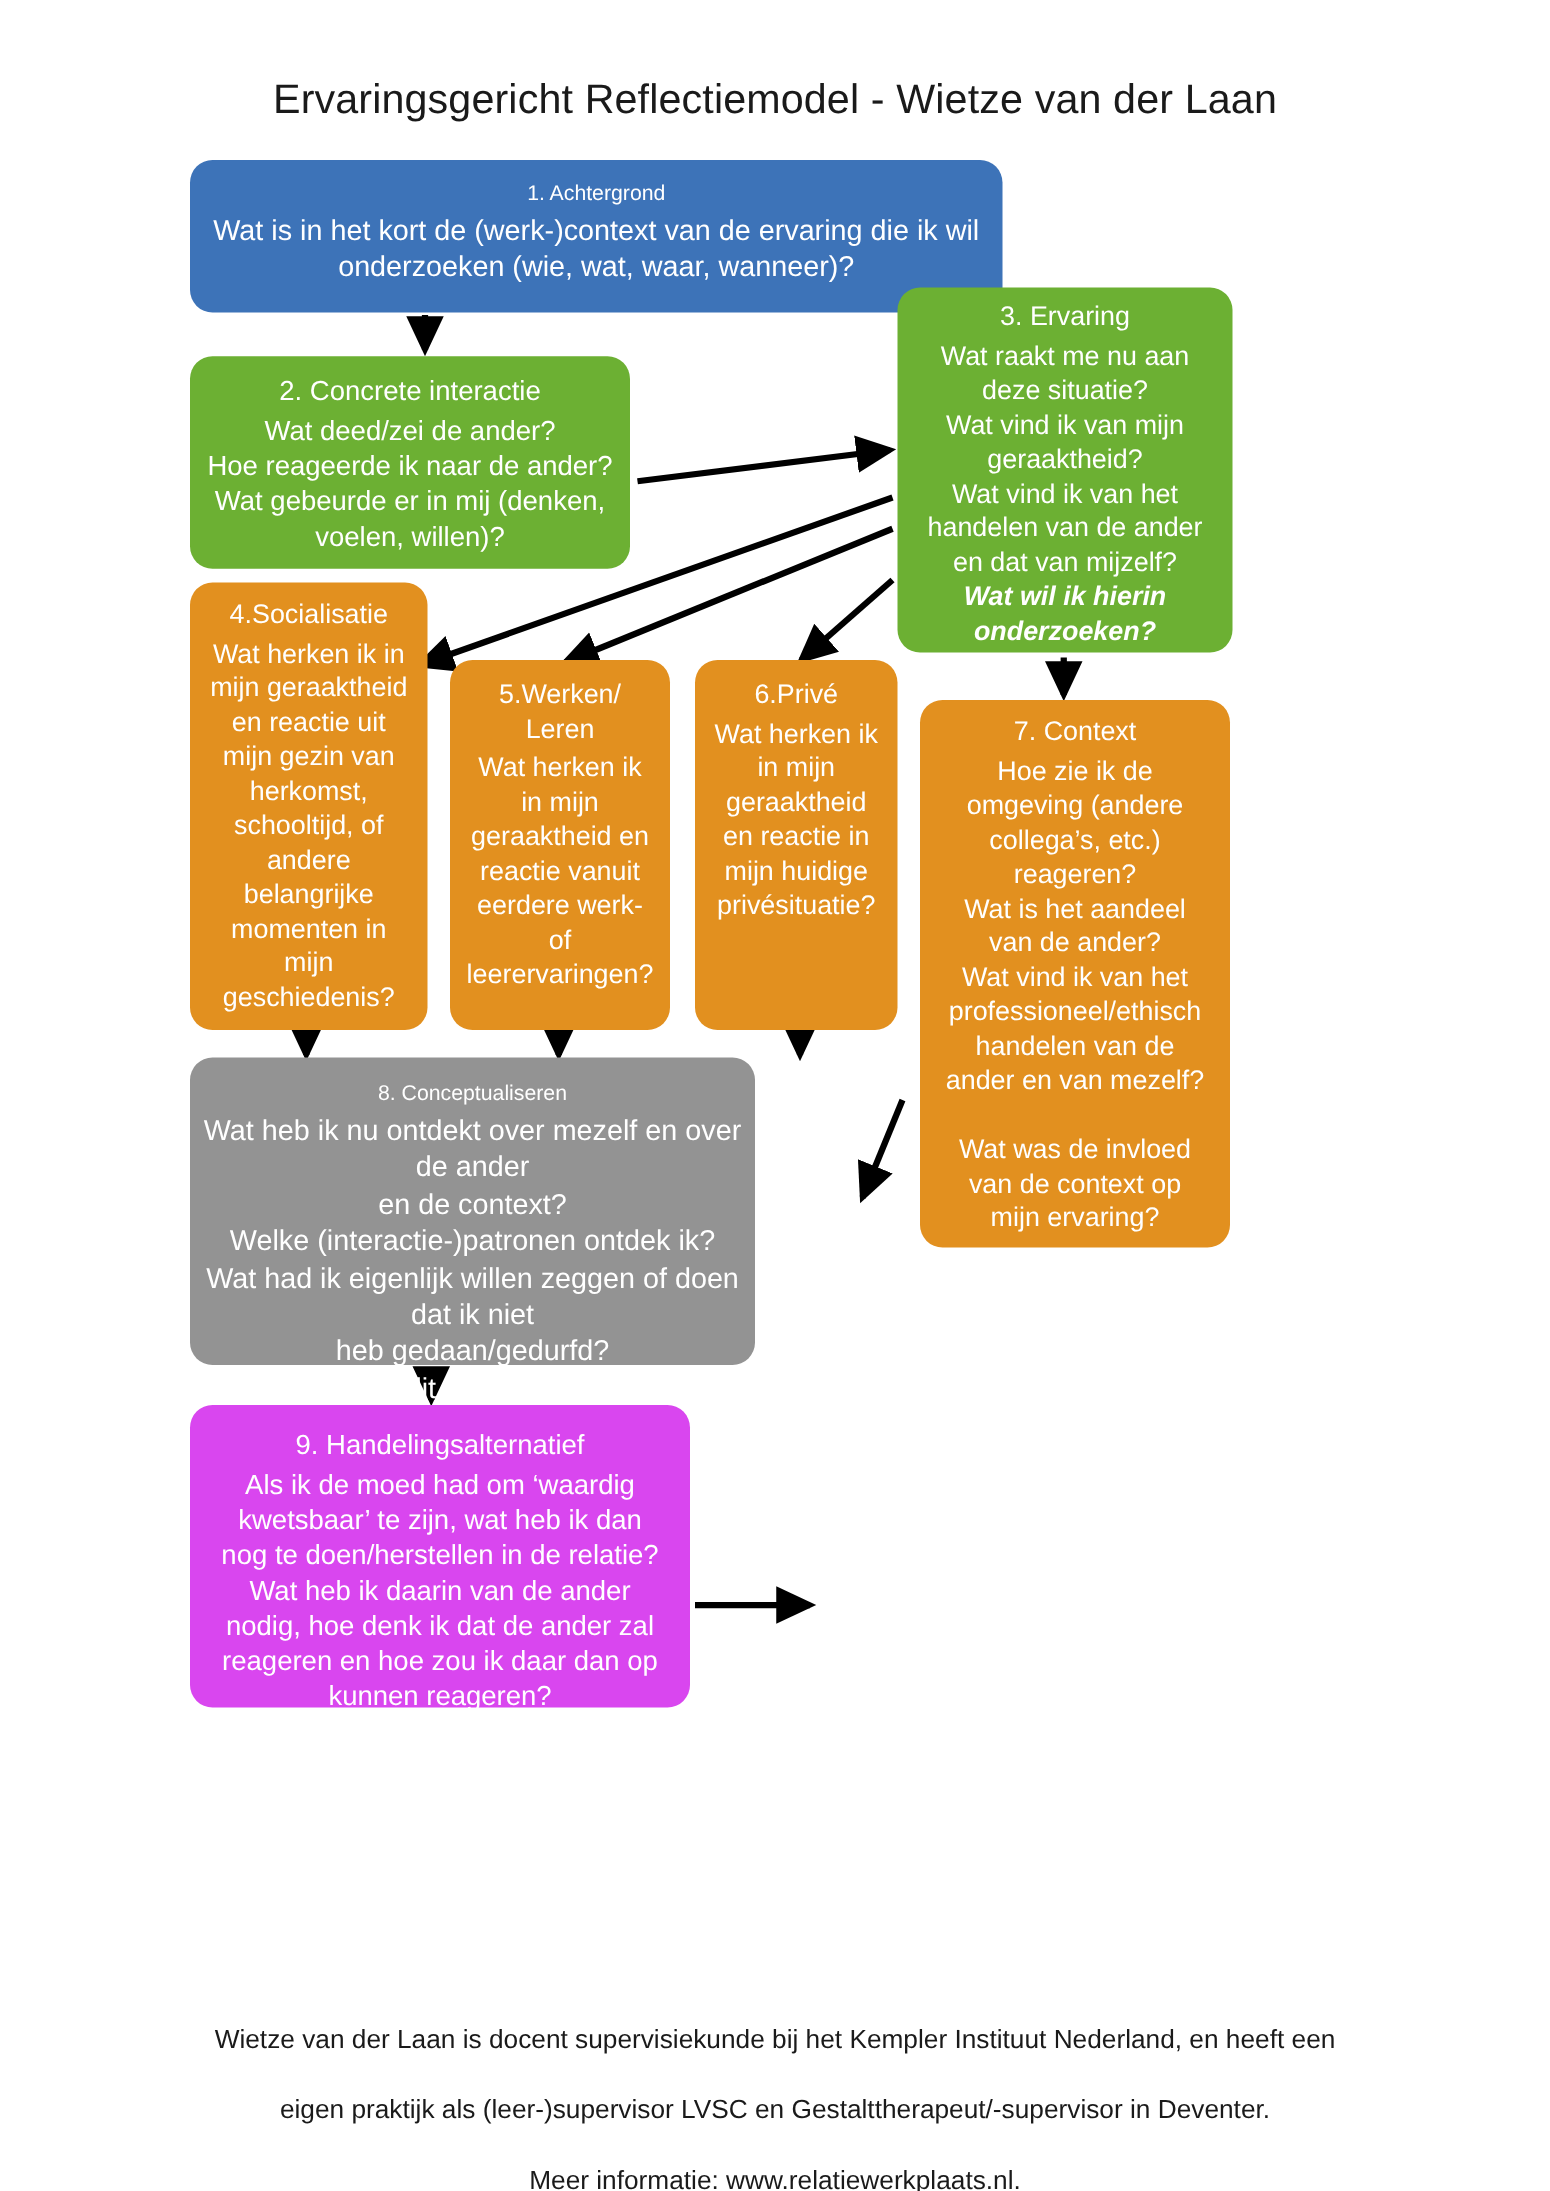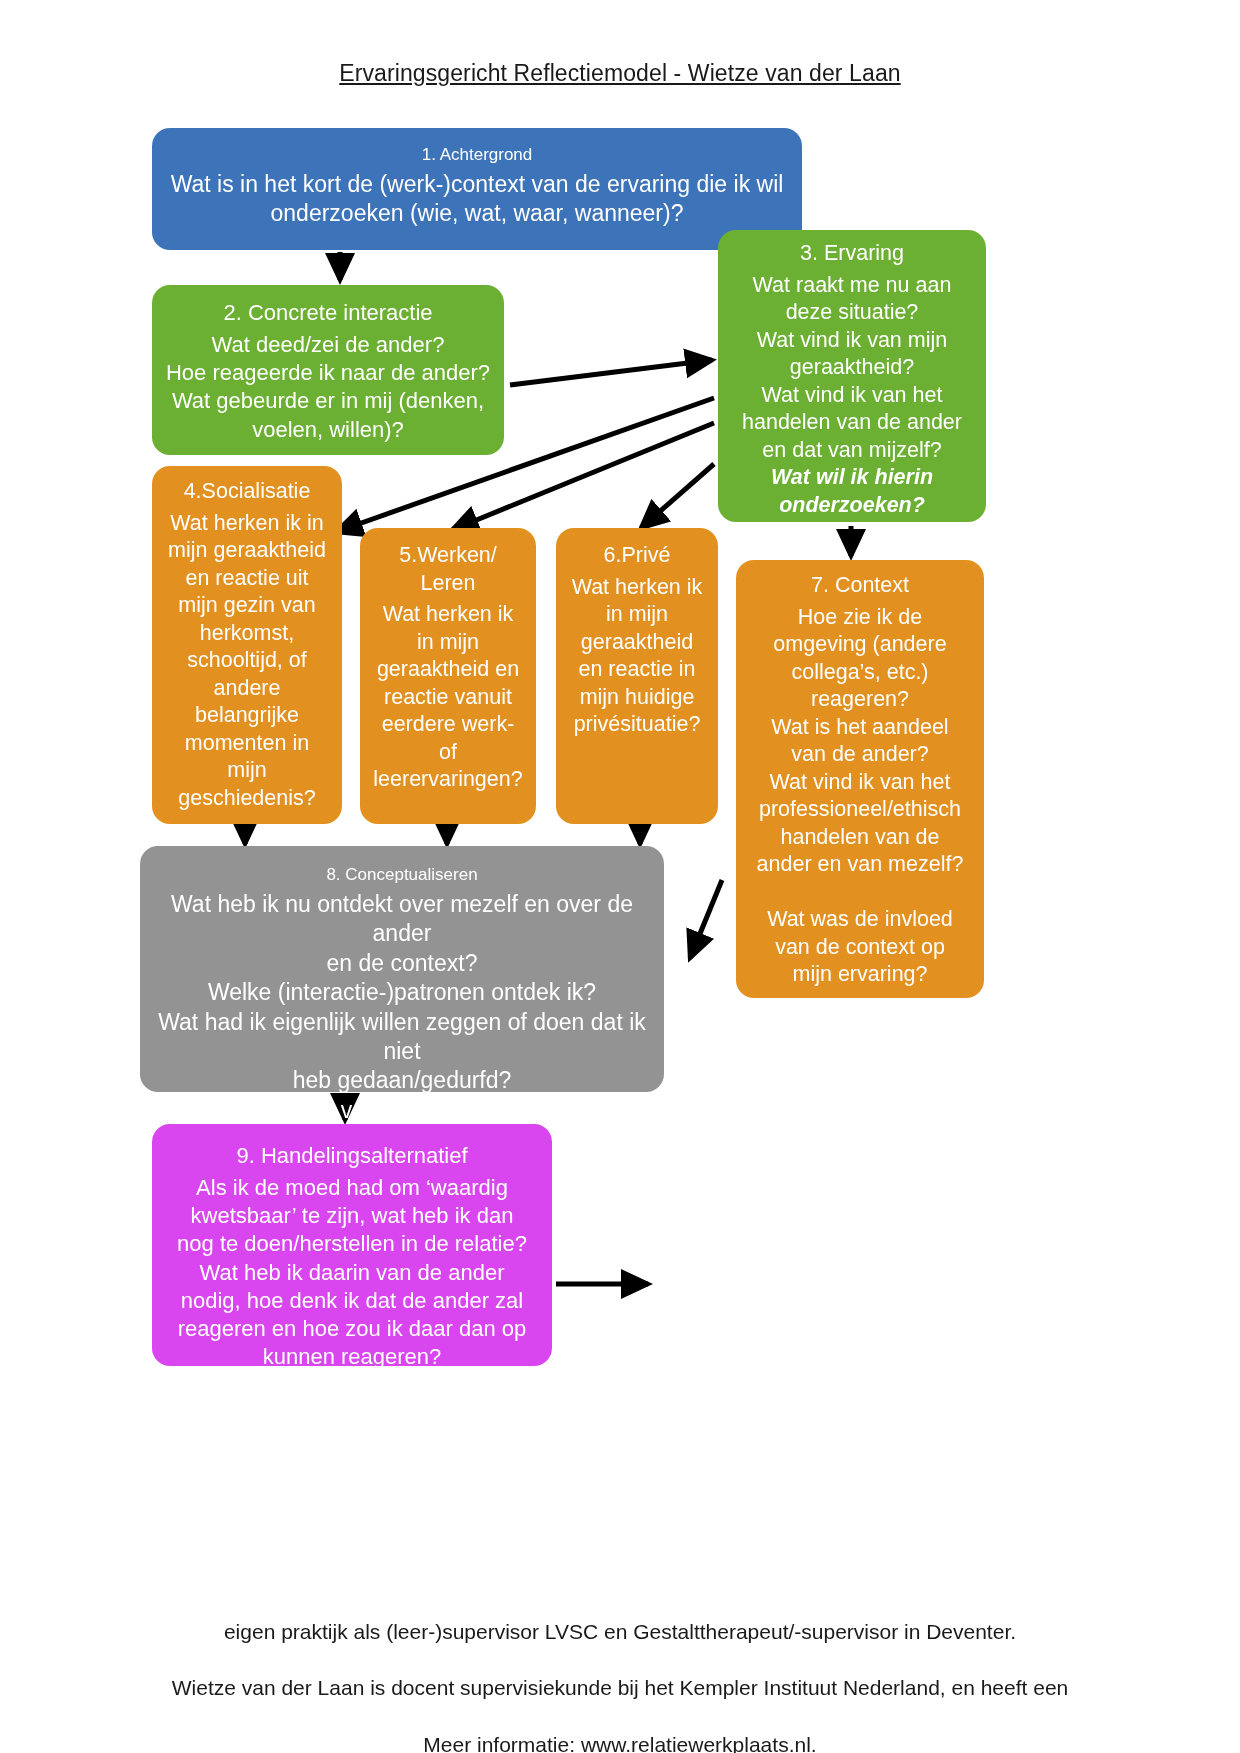--- a/index.html
+++ b/index.html
@@ -12,25 +12,24 @@
     overflow:hidden;
   }
   #canvas{position:relative;width:1240px;height:1753px;}
 
   #arrows{position:absolute;left:0;top:0;width:1240px;height:1753px;pointer-events:none;z-index:1;}
 
   .title{
     position:absolute;
     left:0;top:60px;width:1240px;
     text-align:center;
-    font-size:23px;
+    font-size:33px;
     letter-spacing:0.1px;
     color:#1a1a1a;
     z-index:3;
-    text-decoration:underline;
   }
 
   .box{
     position:absolute;
     box-sizing:border-box;
     border-radius:18px;
     color:#ffffff;
     text-align:center;
     z-index:2;
     padding:10px 10px;
@@ -53,21 +52,21 @@
   }
 
   
   #box1{left:152px;  top:128px;  width:650px;  height:122px;}
   #box2{left:152px;  top:285px;  width:352px;  height:170px;}
   #box3{left:718px;  top:230px;  width:268px;  height:292px;}
   #box4{left:152px;  top:466px;  width:190px;  height:358px;}
   #box5{left:360px;  top:528px;  width:176px;  height:296px;}
   #box6{left:556px;  top:528px;  width:162px;  height:296px;}
   #box7{left:736px;  top:560px;  width:248px;  height:438px;}
-  #box8{left:140px;  top:846px;  width:524px;  height:246px;}
+  #box8{left:152px;  top:846px;  width:452px;  height:246px;}
   #box9{left:152px;  top:1124px; width:400px;  height:242px;}
   #box10{left:654px; top:1156px; width:344px;  height:210px;}
 
   #box1{background:#3d73b8;}
   #box2{background:#6cb033;}
   #box3{background:#6cb033;}
   #box4,#box5,#box6,#box7{background:#e2901f;}
   #box8{background:#939393;}
   #box9,#box10{background:#d946ef;}
 
@@ -240,19 +239,19 @@
 kwetsbaar’ te zijn, wat heb ik dan
 nog te doen/herstellen in de relatie?
 Wat heb ik daarin van de ander
 nodig, hoe denk ik dat de ander zal
 reageren en hoe zou ik daar dan op
 kunnen reageren?</span>
   </div>
 
 
   <div class="footer">
+    <div>Wietze van der Laan is docent supervisiekunde bij het Kempler Instituut Nederland, en heeft een</div>
     <div>eigen praktijk als (leer-)supervisor LVSC en Gestalttherapeut/-supervisor in Deventer.</div>
-    <div>Wietze van der Laan is docent supervisiekunde bij het Kempler Instituut Nederland, en heeft een</div>
     <div><span>Meer informatie: </span><span class="lnk">www.relatiewerkplaats.nl</span><span>.</span></div>
     
   </div>
 
 </div>
 
 </body></html>

